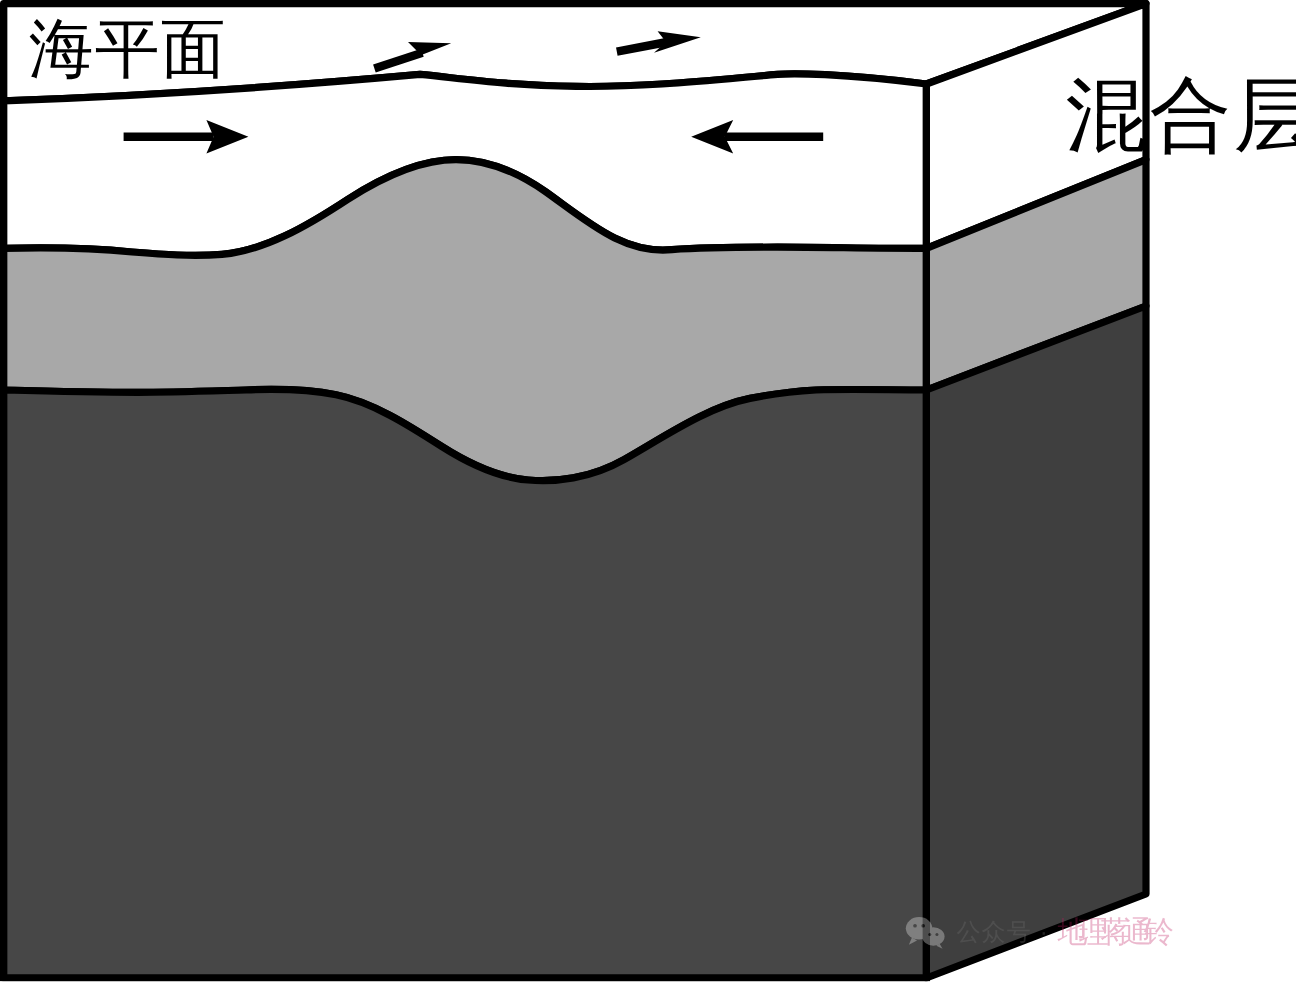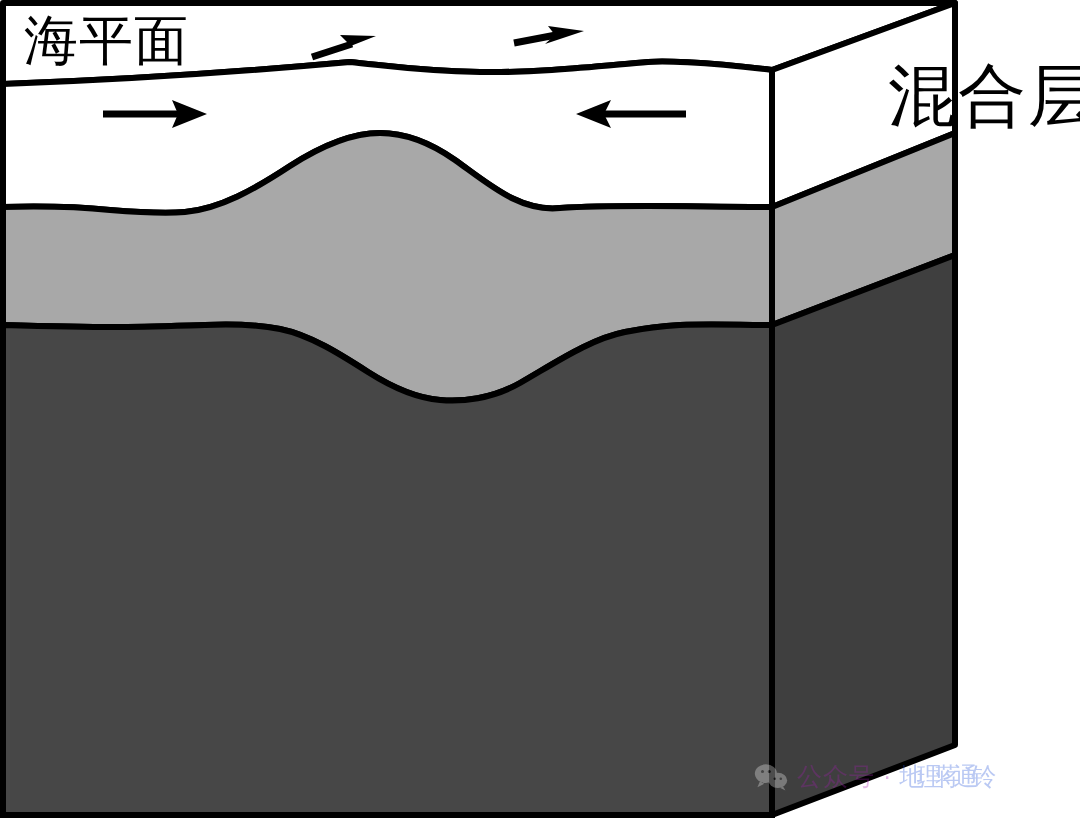--- a/index.html
+++ b/index.html
@@ -64,29 +64,29 @@
     top: 760px;
     display: flex;
     align-items: center;
     gap: 9px;
     opacity: 0.30;
     pointer-events: none;
     user-select: none;
   }
   #watermark .wm-text {
     font-family: "Liberation Sans", "DejaVu Sans", sans-serif;
-    font-size: 25px;
-    color: #a21caf;
+    font-size: 20px;
+    color: #737373;
     white-space: nowrap;
     letter-spacing: 1px;
   }
   #watermark .wm-text-2 {
     font-family: "Liberation Sans", "DejaVu Sans", sans-serif;
     font-size: 25px;
-    color: #1d4ed8;
+    color: #be185d;
     white-space: nowrap;
     letter-spacing: -7px;
     margin-left: -2px;
   }
   #wechat-logo { width: 34px; height: 28px; display:block; }
 </style>
 </head>
 <body>
 
 <div id="stage">

